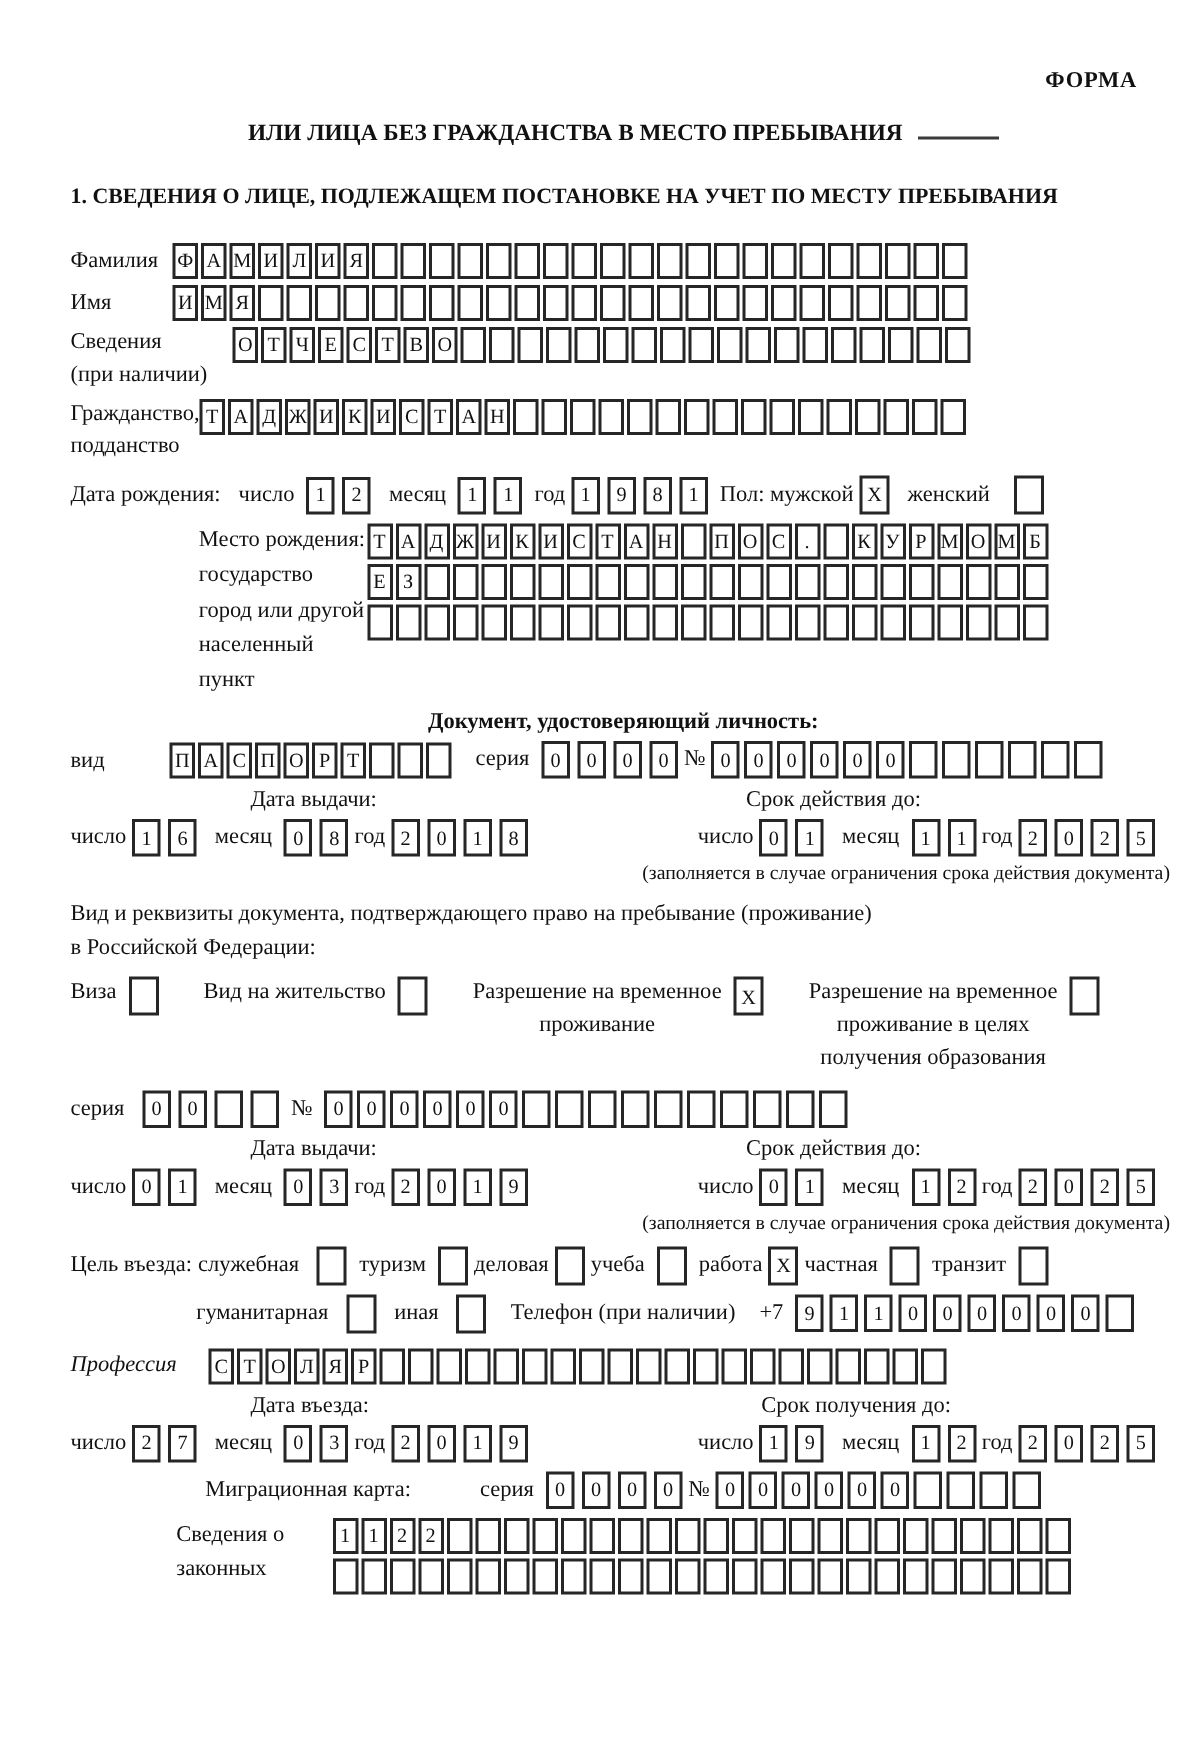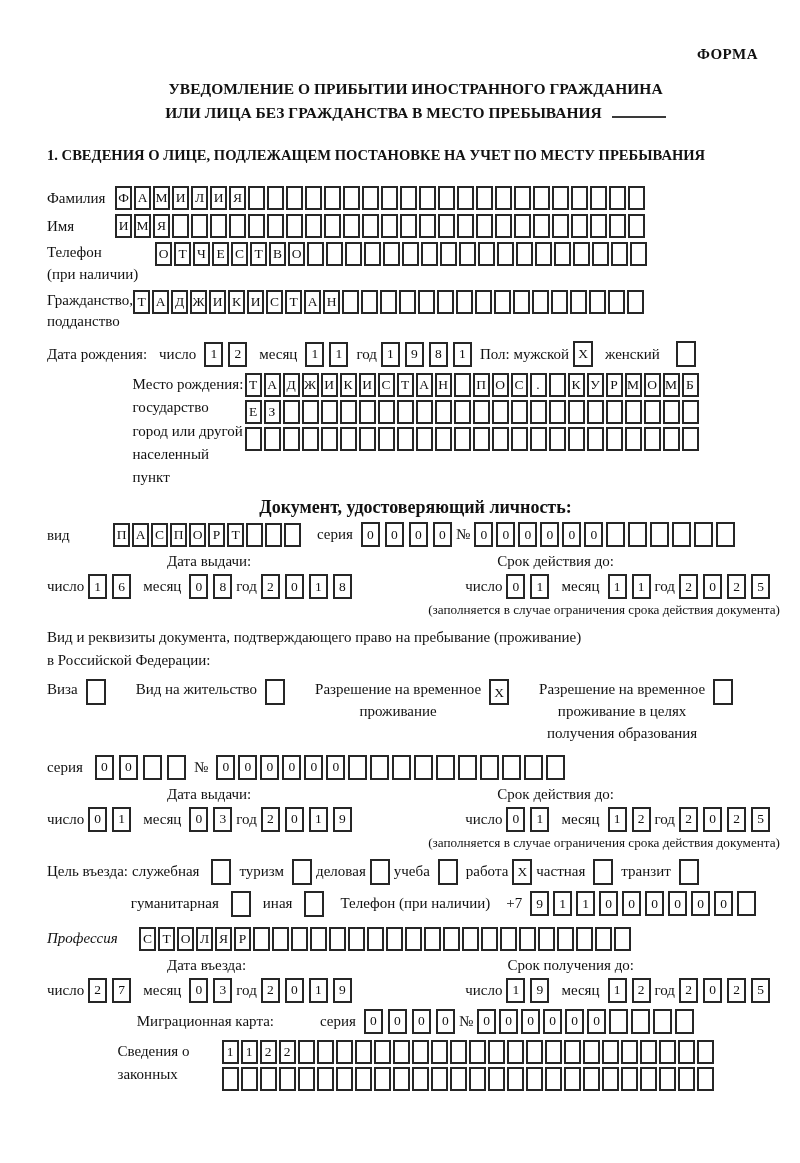--- a/index.html
+++ b/index.html
@@ -28,41 +28,40 @@
           display:flex; align-items:center; justify-content:center;
           font-size:13.5px; line-height:1; }
   .cellcol { display:flex; flex-direction:column; gap:3px; }
   .dt { gap:5px; }
   .dt .cell { width:19px; height:25px; }
   .cb .cell { width:20px; height:26px; }
   .dl { font-size:15px; flex:none; }
 
   .mt6 { margin-top:6px;justify-content:center; } .mt8 { margin-top:8px; } .mt10 { margin-top:10px; }
 
-  .center-bold { text-align:center; font-weight:bold; font-size:18px; margin-top:8px; }
+  .center-bold { text-align:center; font-weight:bold; font-size:15px; margin-top:8px; }
   .subhead-row { display:flex; font-size:15px; margin-top:6px; }
   .note { font-size:13.2px; margin-top:3px; text-align:right; padding-right:4px; }
   .plain { font-size:15px; margin-top:8px; line-height:1.5; }
 
   .permit-row { display:flex; align-items:flex-start; gap:30px; margin-top:8px; font-size:15px; }
   .permit-item { display:flex; align-items:flex-start; gap:8px; }
   .permit-item .txt { text-align:center; line-height:1.45; }
 
   .gap4 { width:4px; flex:none; } .gap8 { width:8px; flex:none; } .gap12 { width:12px; flex:none; } .gap16 { width:16px; flex:none; }
 </style>
 </head>
 <body>
 
 <div class="page">
 
 
   <div class="form-word">ФОРМА</div>
 
   <div class="title">
-    <div>УВЕДОМЛЕНИЕ О ПРИБЫТИИ ИНОСТРАННОГО ГРАЖДАНИНА</div>
     <div>
       <span>ИЛИ ЛИЦА БЕЗ ГРАЖДАНСТВА В МЕСТО ПРЕБЫВАНИЯ</span><span class="uline"></span>
     </div>
   </div>
 
   <div class="section-heading">1. СВЕДЕНИЯ О ЛИЦЕ, ПОДЛЕЖАЩЕМ ПОСТАНОВКЕ НА УЧЕТ ПО МЕСТУ ПРЕБЫВАНИЯ</div>
 
   <div class="row" style="margin-top:22px;">
     <span class="lbl" style="width:68px;">Фамилия</span>
     <div class="cellrow">
@@ -126,21 +125,21 @@
         <div class="cell"></div>
         <div class="cell"></div>
         <div class="cell"></div>
         <div class="cell"></div>
         <div class="cell"></div>
       </div>
   </div>
 
   <div class="row top">
     <div class="lbl-col" style="width:108px;">
-      <div>Телефон</div>
+      <div>Сведения</div>
       <div>(при наличии)</div>
     </div>
     <div class="cellrow">
         <div class="cell">О</div>
         <div class="cell">Т</div>
         <div class="cell">Ч</div>
         <div class="cell">Е</div>
         <div class="cell">С</div>
         <div class="cell">Т</div>
         <div class="cell">В</div>

